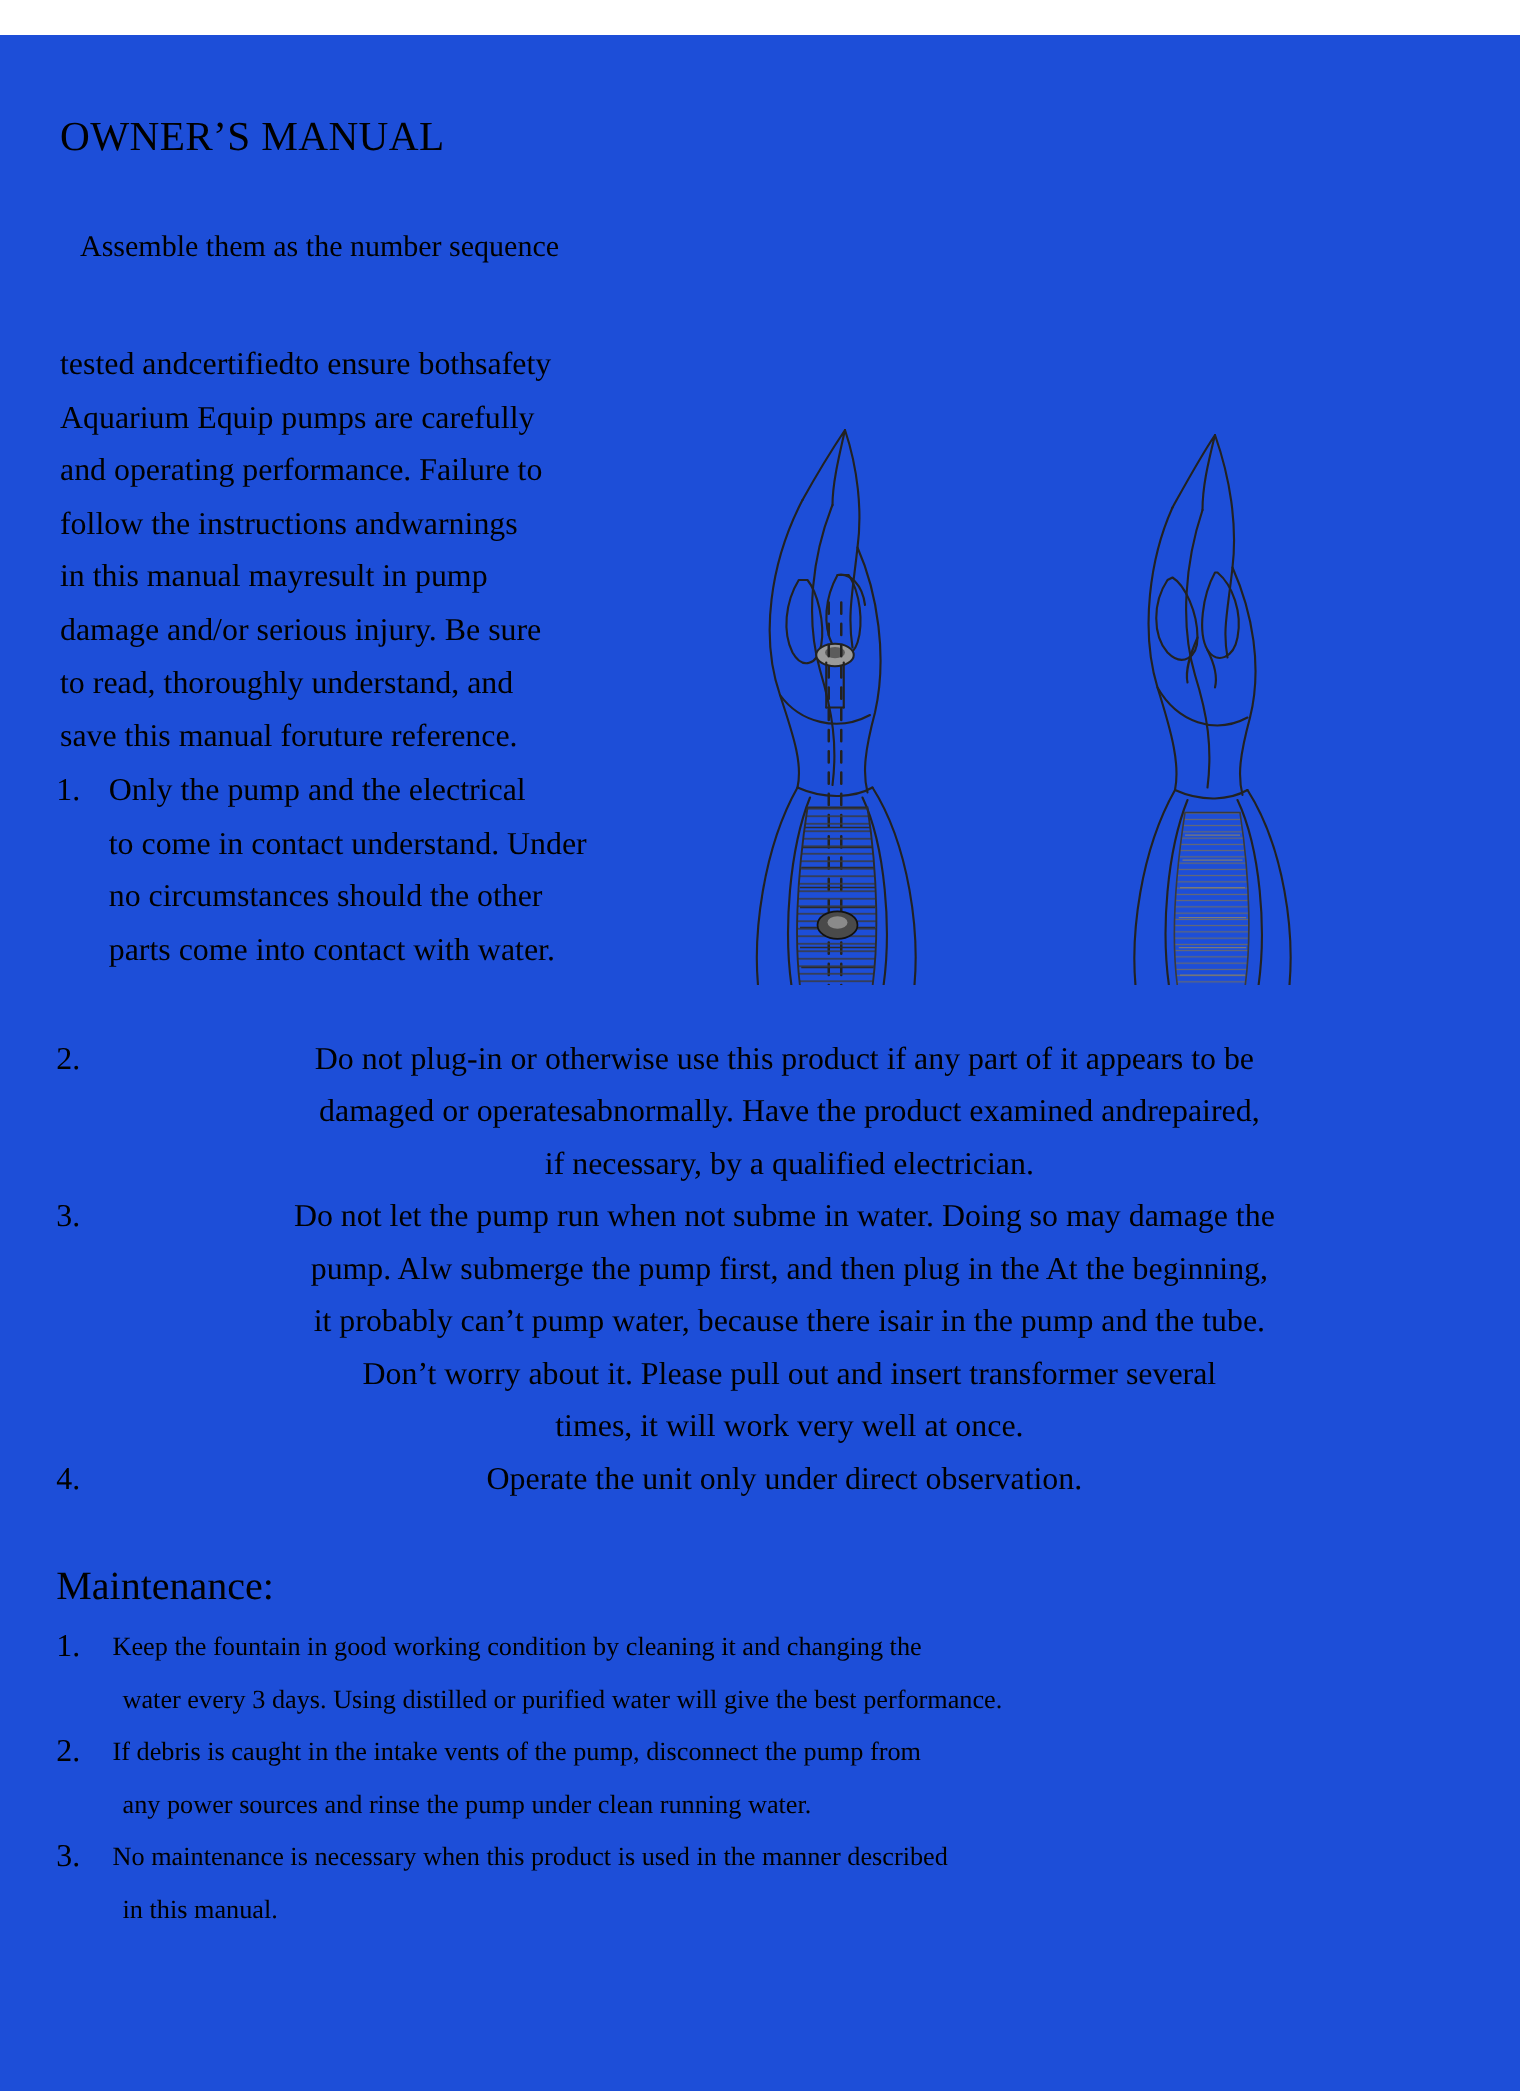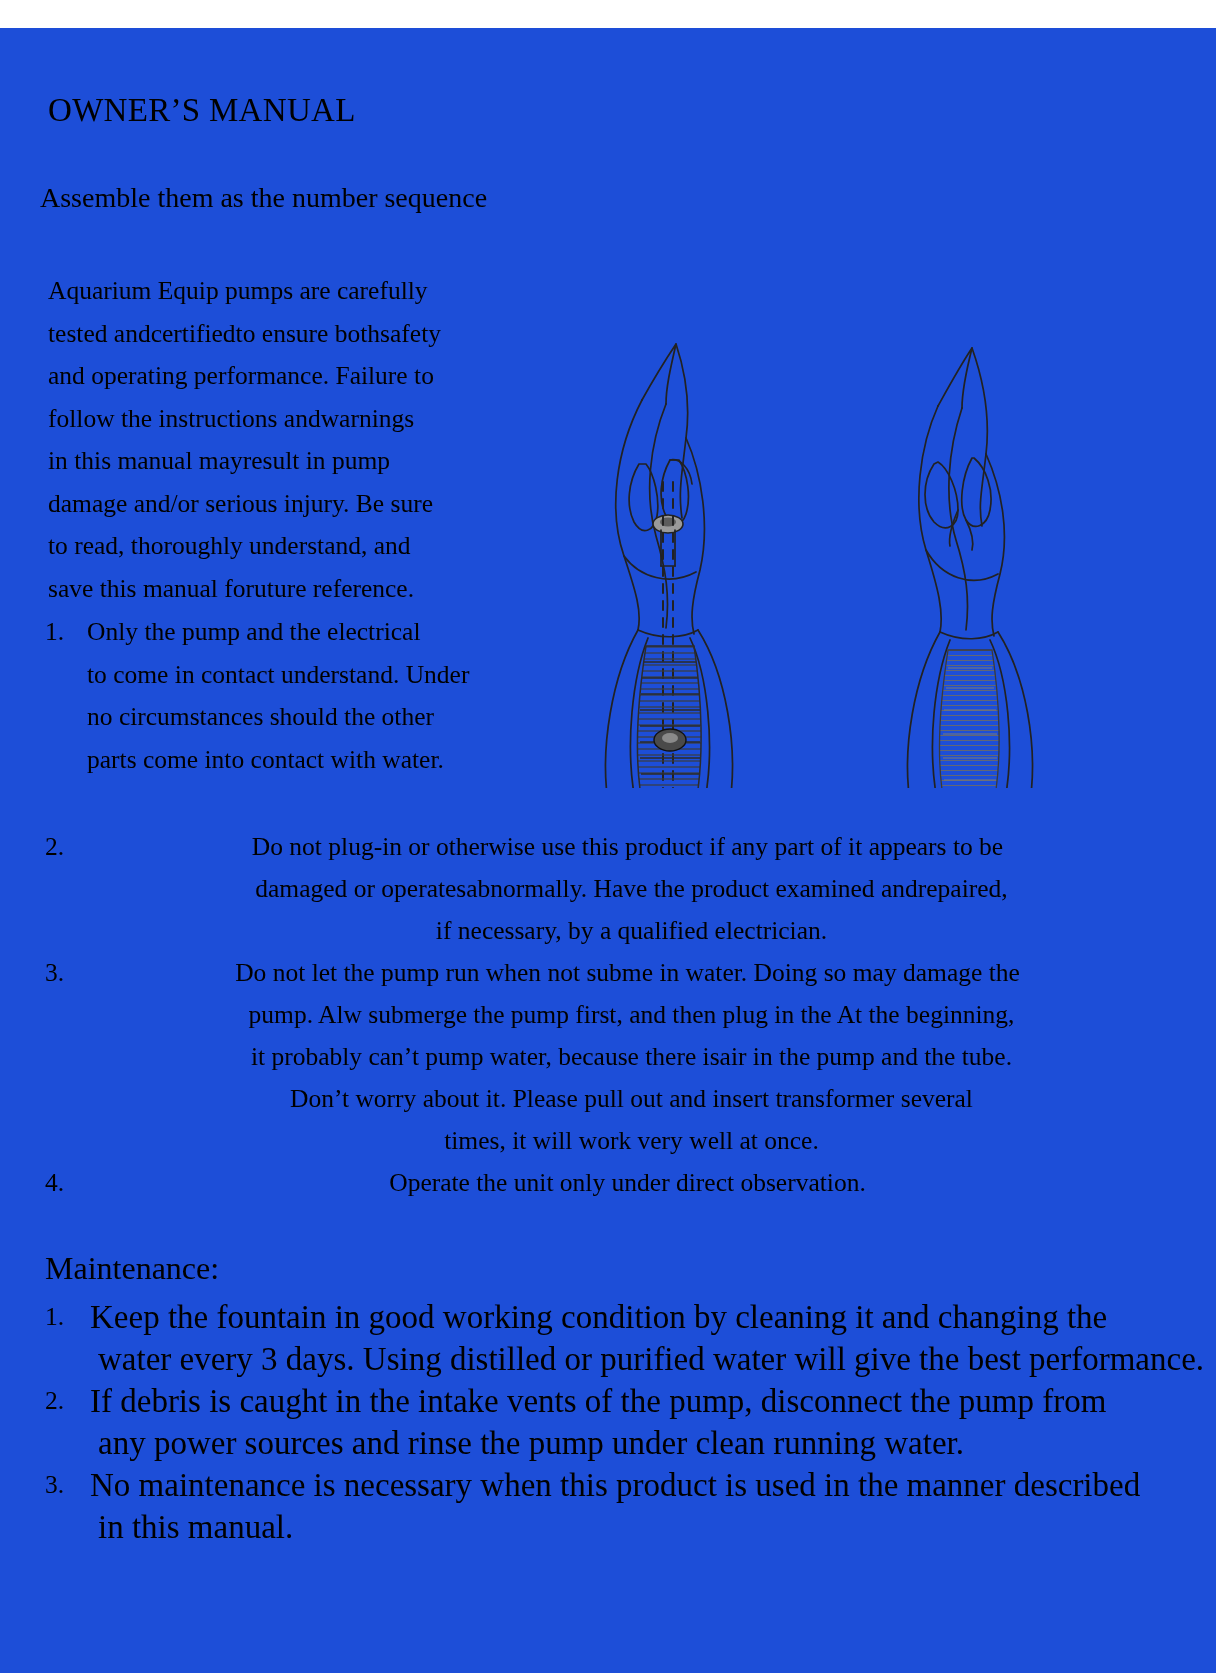--- a/index.html
+++ b/index.html
@@ -31,23 +31,23 @@
     top: 62px;
     font-size: 33px;
     line-height: 40px;
     letter-spacing: 0.3px;
     white-space: nowrap;
   }
 
   
   .doc-subtitle {
     position: absolute;
-    left: 40px;
+    left: 64px;
     top: 152px;
-    font-size: 28px;
+    font-size: 24px;
     line-height: 36px;
     white-space: nowrap;
   }
 
   
   .intro-block {
     position: absolute;
     left: 48px;
     top: 242px;
     width: 470px;
@@ -130,21 +130,21 @@
     padding-left: 45px;
   }
   .maint-item .num {
     position: absolute;
     left: 0;
     top: 0;
     font-size: 25.5px;
     line-height: 42px;
   }
   .maint-item .ln {
-    font-size: 33px;
+    font-size: 21px;
     line-height: 42px;
     white-space: nowrap;
   }
   .maint-item .ln.ind {
     padding-left: 8px;
   }
 
   
   .figures {
     position: absolute;
@@ -166,22 +166,22 @@
 </head>
 <body>
 
 <div class="page">
 
   <div class="doc-title">OWNER’S MANUAL</div>
 
   <div class="doc-subtitle">Assemble them as the number sequence</div>
 
   <div class="intro-block">
+    <div class="intro-line">tested andcertifiedto ensure bothsafety</div>
     <div class="intro-line">Aquarium Equip pumps are carefully</div>
-    <div class="intro-line">tested andcertifiedto ensure bothsafety</div>
     <div class="intro-line">and operating performance. Failure to</div>
     <div class="intro-line">follow the instructions andwarnings</div>
     <div class="intro-line">in this manual mayresult in pump</div>
     <div class="intro-line">damage and/or serious injury. Be sure</div>
     <div class="intro-line">to read, thoroughly understand, and</div>
     <div class="intro-line">save this manual foruture reference.</div>
   </div>
 
   <div class="narrow-list">
     <div class="narrow-item">

